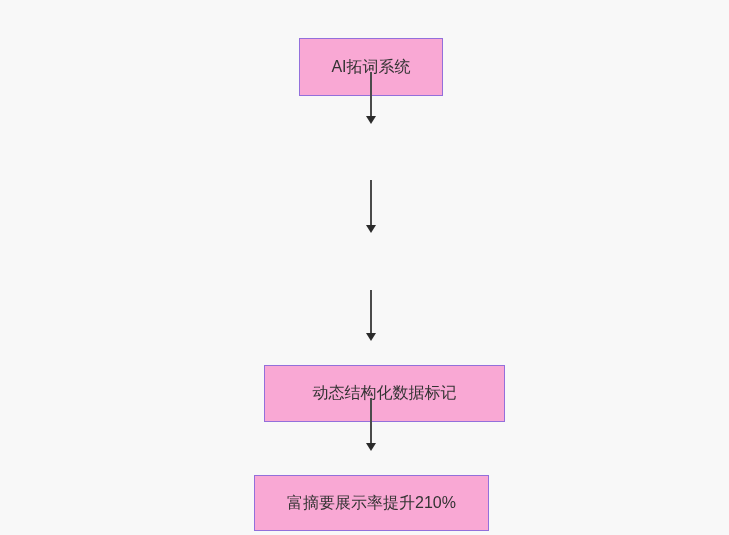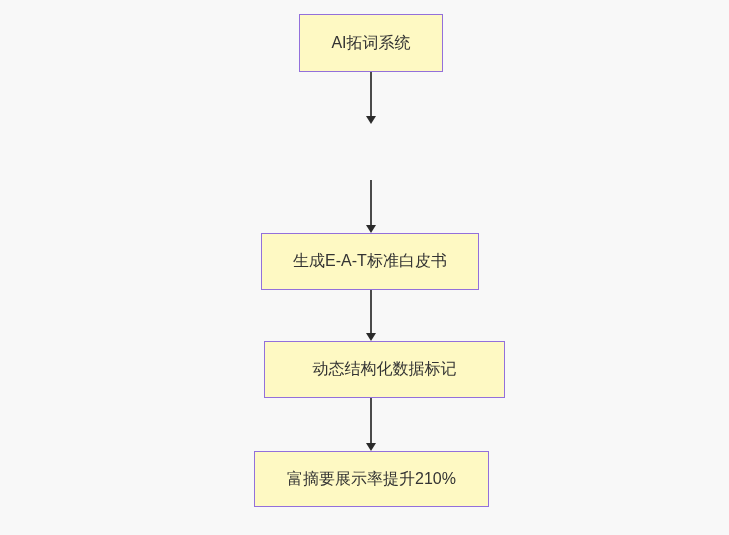--- a/index.html
+++ b/index.html
@@ -15,29 +15,30 @@
   }
   .canvas {
     position: relative;
     width: 729px;
     height: 535px;
     background: #f8f8f8;
   }
   .flow-node {
     position: absolute;
     box-sizing: border-box;
-    background: #fef9c3;
+    background: #f9a8d4;
     border: 1.5px solid #9370DB;
     color: #333333;
     font-size: 16px;
     display: flex;
     align-items: center;
     justify-content: center;
     text-align: center;
     white-space: nowrap;
+    margin-top: 24px;
   }
   .node-1 { left: 299px; top: 14px;  width: 144px; height: 58px; }
   .node-2 { left: 275px; top: 124px; width: 188px; height: 56px; }
   .node-3 { left: 261px; top: 233px; width: 218px; height: 57px; }
   .node-4 { left: 264px; top: 341px; width: 241px; height: 57px; }
   .node-5 { left: 254px; top: 451px; width: 235px; height: 56px; }
 
   .edge-line {
     position: absolute;
     width: 2px;
@@ -72,23 +73,20 @@
     <span>AI拓词系统</span>
   </div>
 
   <div class="edge-line line-1"></div>
   <div class="arrowhead head-1"></div>
 
 
   <div class="edge-line line-2"></div>
   <div class="arrowhead head-2"></div>
 
-  <div class="flow-node node-3">
-    <span>生成E-A-T标准白皮书</span>
-  </div>
 
   <div class="edge-line line-3"></div>
   <div class="arrowhead head-3"></div>
 
   <div class="flow-node node-4">
     <span>动态结构化数据标记</span>
   </div>
 
   <div class="edge-line line-4"></div>
   <div class="arrowhead head-4"></div>

